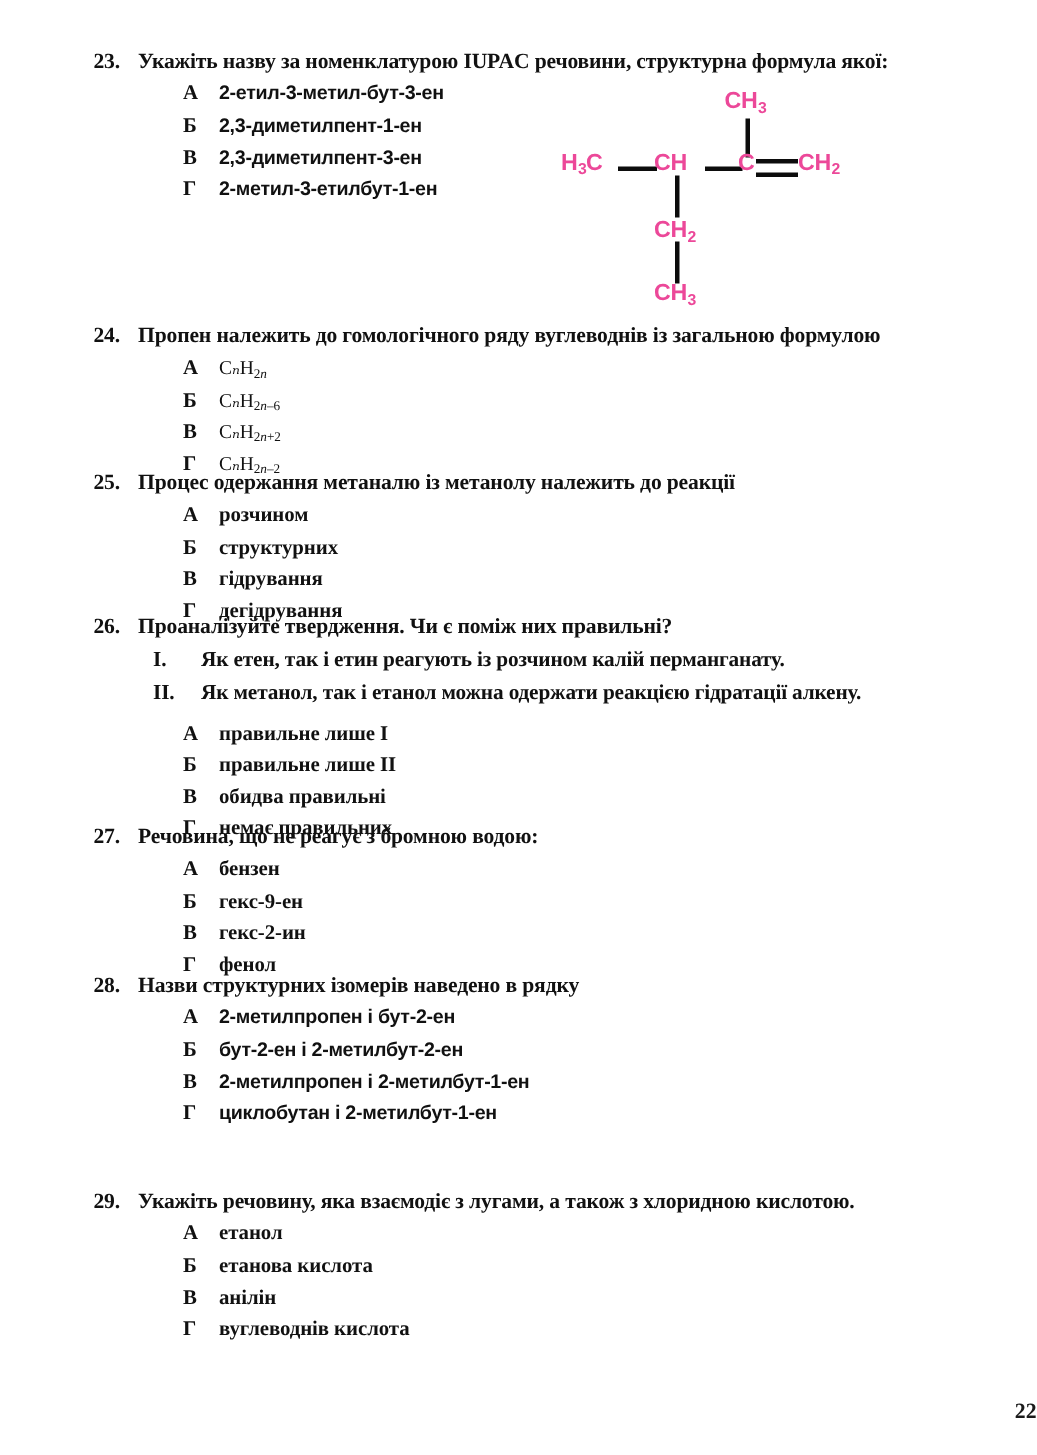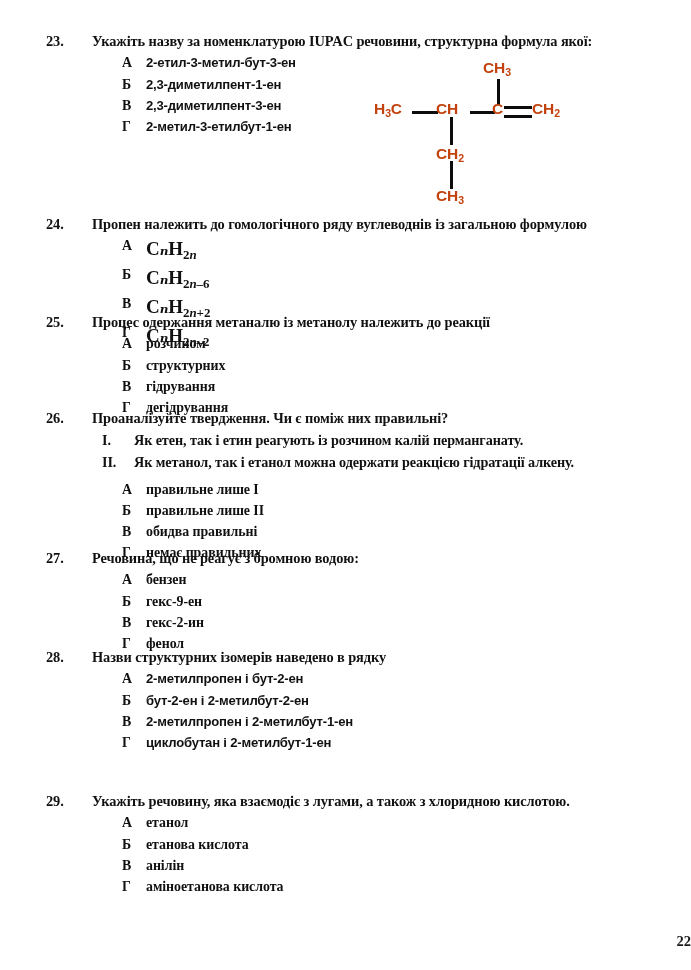--- a/index.html
+++ b/index.html
@@ -33,20 +33,21 @@
     font-weight: bold;
     font-size: 14.4px;
     line-height: 1.28;
     letter-spacing: -0.1px;
   }
   .q-num {
     position: absolute;
     left: -46px;
     top: 0;
     width: 34px;
+    text-align: right;
     font-weight: bold;
     font-size: 14.4px;
   }
   .q-text {
     display: inline;
     margin-top: 36px;
   }
   .q-text b { font-weight: bold; }
 
   
@@ -95,22 +96,22 @@
     display: inline-block;
   }
   .option.sans .opt-text {
     font-family: "Liberation Sans", "DejaVu Sans", sans-serif;
     font-weight: bold;
     font-size: 13.1px;
     letter-spacing: -0.2px;
   }
   .option.formula .opt-text {
     font-family: "Liberation Serif", "DejaVu Serif", serif;
-    font-size: 19px;
-    font-weight: bold;
+    font-size: 13px;
+    font-weight: normal;
   }
   .option.formula .opt-text sub {
     font-size: 0.68em;
     vertical-align: baseline;
     position: relative;
     top: 0.3em;
   }
   .option.formula .opt-text i {
     font-style: italic;
   }
@@ -130,21 +131,21 @@
     left: 370px;
     top: 55px;
     width: 215px;
     height: 155px;
   }
   .atom {
     position: absolute;
     font-family: "Liberation Sans", "DejaVu Sans", sans-serif;
     font-weight: bold;
     font-size: 15.5px;
-    color: #c2410c;
+    color: #ec4899;
     letter-spacing: -0.2px;
     white-space: nowrap;
   }
   .atom sub {
     font-size: 0.68em;
     vertical-align: baseline;
     position: relative;
     top: 0.32em;
     left: 0.3px;
   }
@@ -369,20 +370,20 @@
       <div class="option">
         <span class="opt-letter">Б</span>
         <span class="opt-text">етанова кислота</span>
       </div>
       <div class="option">
         <span class="opt-letter">В</span>
         <span class="opt-text">анілін</span>
       </div>
       <div class="option">
         <span class="opt-letter">Г</span>
-        <span class="opt-text">аміноетанова кислота</span>
+        <span class="opt-text">вуглеводнів кислота</span>
       </div>
     </div>
   </div>
 
   <div class="page-number">22</div>
 
 </div>
 
 </body></html>

